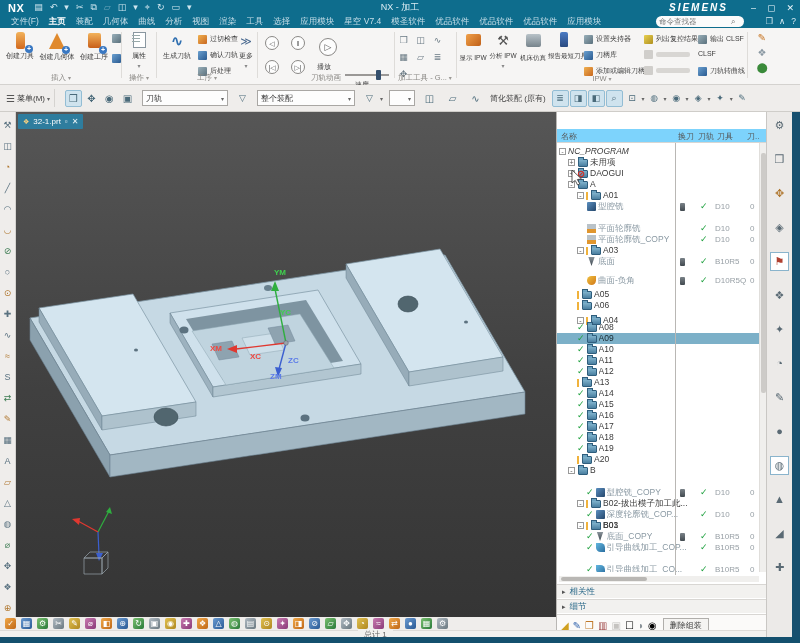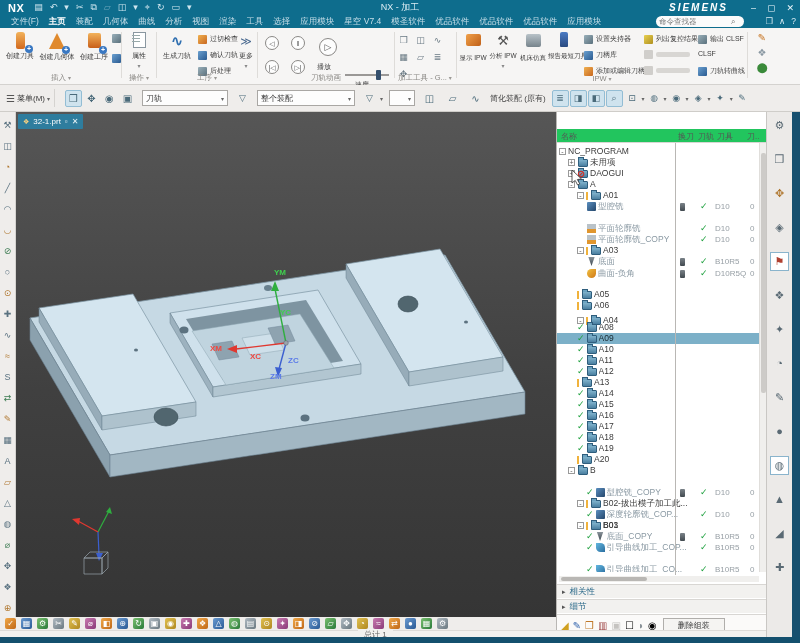--- a/index.html
+++ b/index.html
@@ -77,21 +77,21 @@
 .lefttools span:nth-child(7n){color:#3a7a50}
 .viewport{position:absolute;left:16px;top:112px;width:540px;height:506px;background:linear-gradient(180deg,#565656 0%,#404040 55%,#353535 100%);overflow:hidden}
 .vtab{position:absolute;left:2px;top:2px;height:15px;background:#2e7d9e;color:#fff;font-size:8px;display:flex;align-items:center;gap:4px;padding:0 5px;border-radius:1px}
 .vtab .ti{color:#ffd47f;font-size:7px}
 .vtab .x{font-size:8px;color:#e8f4f8}
 .triadlab{position:absolute;font-size:8px;font-weight:bold}
 
 .rightpanel{position:absolute;left:556px;top:112px;width:210px;height:525px;background:#fff;border-left:1px solid #b9b7b4;overflow:hidden}
 .phead{position:absolute;left:0;top:0;width:210px;height:17px;background:#f1f0ee;border-bottom:1px solid #d8d6d3;display:flex;align-items:center;font-size:8.5px;color:#333;gap:4px;padding-left:4px}
 .phead .sq{width:7px;height:7px;border:1px solid #777;background:#fff}
-.pcols{position:absolute;left:0;top:17px;width:210px;height:14px;background:#22c55e;border-bottom:1px solid #d8d6d3;font-size:8px;color:#555}
+.pcols{position:absolute;left:0;top:17px;width:210px;height:14px;background:#7dd3fc;border-bottom:1px solid #d8d6d3;font-size:8px;color:#555}
 .pcols span{position:absolute;top:2px}
 .colline{position:absolute;top:31px;width:1px;height:432px;background:#b9b7b4;left:118px;z-index:3}
 .treewrap{position:absolute;left:0;top:31px;width:202px;height:429px;overflow:hidden}
 .trow{position:absolute;left:0;width:202px;height:11px;display:flex;align-items:center;font-size:8.5px;line-height:11px}
 .trow.sel{background:#7cb0c8}
 .tind{flex:none;display:inline-block}
 .texp{flex:none;width:7px;height:7px;border:1px solid #999;background:#fff;color:#555;font-size:7px;line-height:5px;text-align:center;margin-right:2px}
 .tyel{flex:none;width:2px;height:8px;background:#f0b23c;margin-right:2px}
 .tchk{flex:none;color:#1ea03e;font-weight:bold;font-size:9px;margin-right:1px}
 .tic{flex:none;width:10px;height:8px;margin:0 2px 0 1px;position:relative}
@@ -118,21 +118,21 @@
 .psection .tri{font-size:7px;color:#555}
 .ptoolbar{position:absolute;left:0;top:502px;width:210px;height:22px;border-top:1px solid #d8d6d3;display:flex;align-items:center;gap:4px;padding-left:4px;background:#fbfaf9}
 #panel-tools span{font-size:10px;line-height:14px}
 #panel-tools{display:flex;gap:4px;align-items:center}
 #panel-tools span:nth-child(1){color:#d0a020}
 #panel-tools span:nth-child(2){color:#3a6ab0}
 #panel-tools span:nth-child(3){color:#c07828}
 #panel-tools span:nth-child(4){color:#a04848}
 #panel-tools span:nth-child(5){color:#c5c3c0}
 #panel-tools span:nth-child(7){color:#8a9298}
-.pbtn{height:15px;border:1px solid #b0aeab;background:#f5f4f2;font-size:8px;color:#3a3a3a;display:flex;align-items:center;padding:0 14px;margin-left:2px}
+.pbtn{height:15px;border:1px solid #b0aeab;background:#f5f4f2;font-size:8px;color:#3a3a3a;display:flex;align-items:center;padding:0 6px;margin-left:2px}
 .cursor-arrow{position:absolute;left:14px;top:58px;z-index:9}
 
 .resourcebar{position:absolute;left:766px;top:112px;width:26px;height:525px;background:#eceae8;border-left:1px solid #c9c7c4;display:flex;flex-direction:column;align-items:center;padding-top:4px;gap:1px}
 .resourcebar span{width:19px;height:19px;text-align:center;line-height:19px;font-size:11px;color:#5a6a74;margin-bottom:14px}
 .resourcebar span.active{background:#fff;border:1px solid #8ab4cc;line-height:17px}
 .resourcebar span:nth-child(5){color:#b04030}
 .resourcebar span:nth-child(3){color:#b07830}
 .rightedge{position:absolute;left:792px;top:112px;width:8px;height:531px;background:#17506f}
 
 .dockstrip{position:absolute;left:0;top:617px;width:556px;height:13px;background:#efedeb;display:flex;align-items:center;gap:5px;padding-left:5px;overflow:hidden}
@@ -538,21 +538,21 @@
   <div class="rightpanel">
     <div class="pcols">
       <span style="left:4px">名称</span>
       <span style="left:121px">换刀</span>
       <span style="left:141px">刀轨</span>
       <span style="left:160px">刀具</span>
       <span style="left:190px">刀..</span>
     </div>
     <div class="colline"></div>
     <div class="treewrap" id="tree">
-        <div class="trow" style="top: 3px;">
+        <div class="trow" style="top: 3px; font-style: italic;">
           <span class="tind" style="width: 2px;"></span>
           <span class="texp">-</span>
           <span class="tlab">NC_PROGRAM</span>
         </div>
         <div class="trow" style="top: 14px;">
           <span class="tind" style="width: 11px;"></span>
           <span class="texp">+</span>
           <span class="tic folder"></span>
           <span class="tlab">未用项</span>
         </div>
@@ -616,21 +616,21 @@
           <span class="ttool">B10R5</span>
           <span class="tnum">0</span>
         </div>
         <div class="trow" style="top: 124px; margin-top: 48px;">
           <span class="tind" style="width: 20px;"></span>
           <span class="texp">-</span>
           <span class="tyel"></span>
           <span class="tic folder"></span>
           <span class="tlab">A04</span>
         </div>
-        <div class="trow" style="top: 125px; text-align: center;">
+        <div class="trow" style="top: 132px; text-align: center;">
           <span class="tind" style="width: 29px;"></span>
           <span class="tic op-surf"></span>
           <span class="tlab gray">曲面-负角</span>
           <span class="tbadge"></span>
           <span class="tcheck">✓</span>
           <span class="ttool">D10R5Q</span>
           <span class="tnum">0</span>
         </div>
         <div class="trow" style="top: 146px;">
           <span class="tind" style="width: 20px;"></span>

